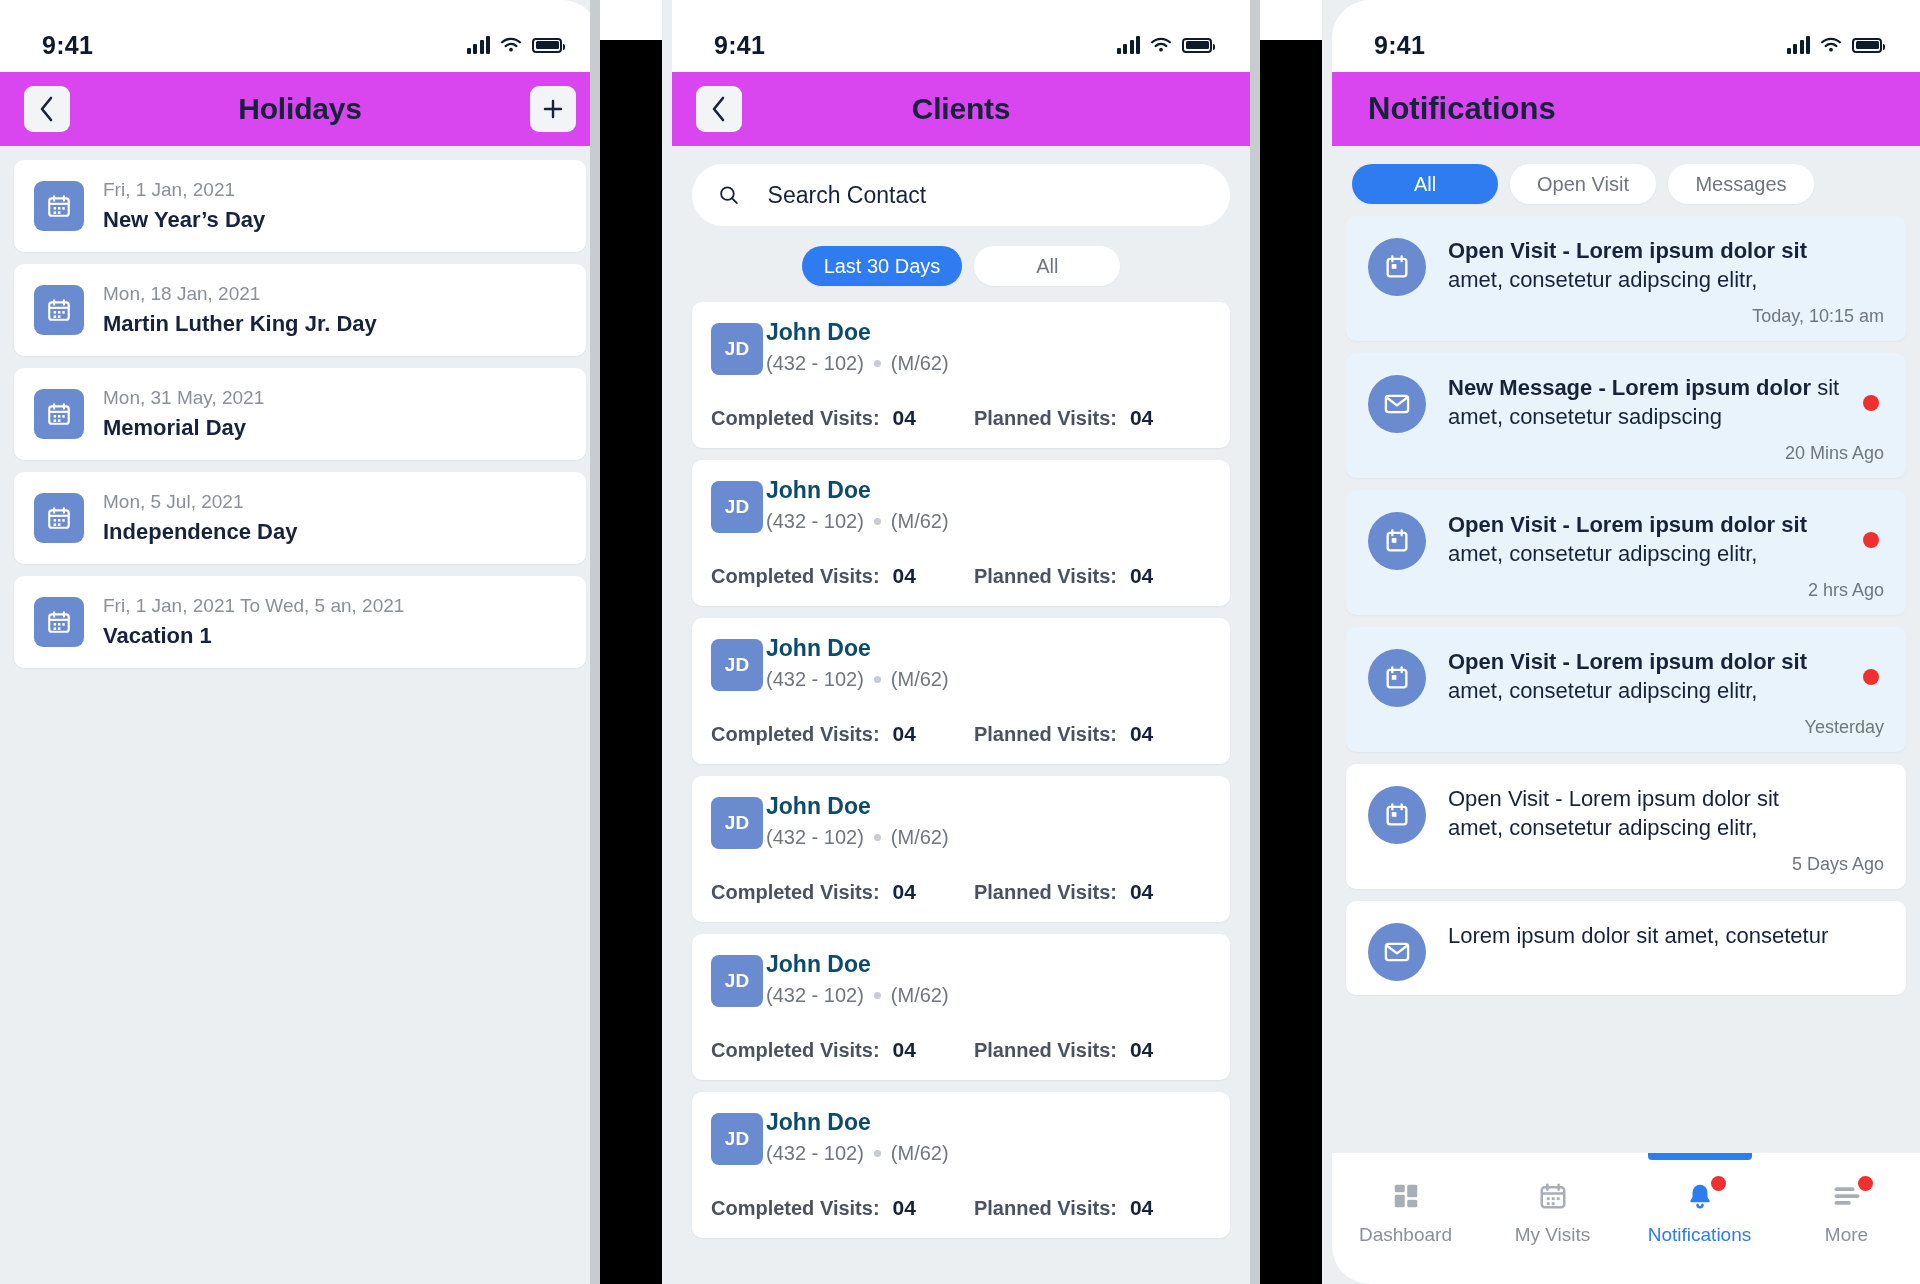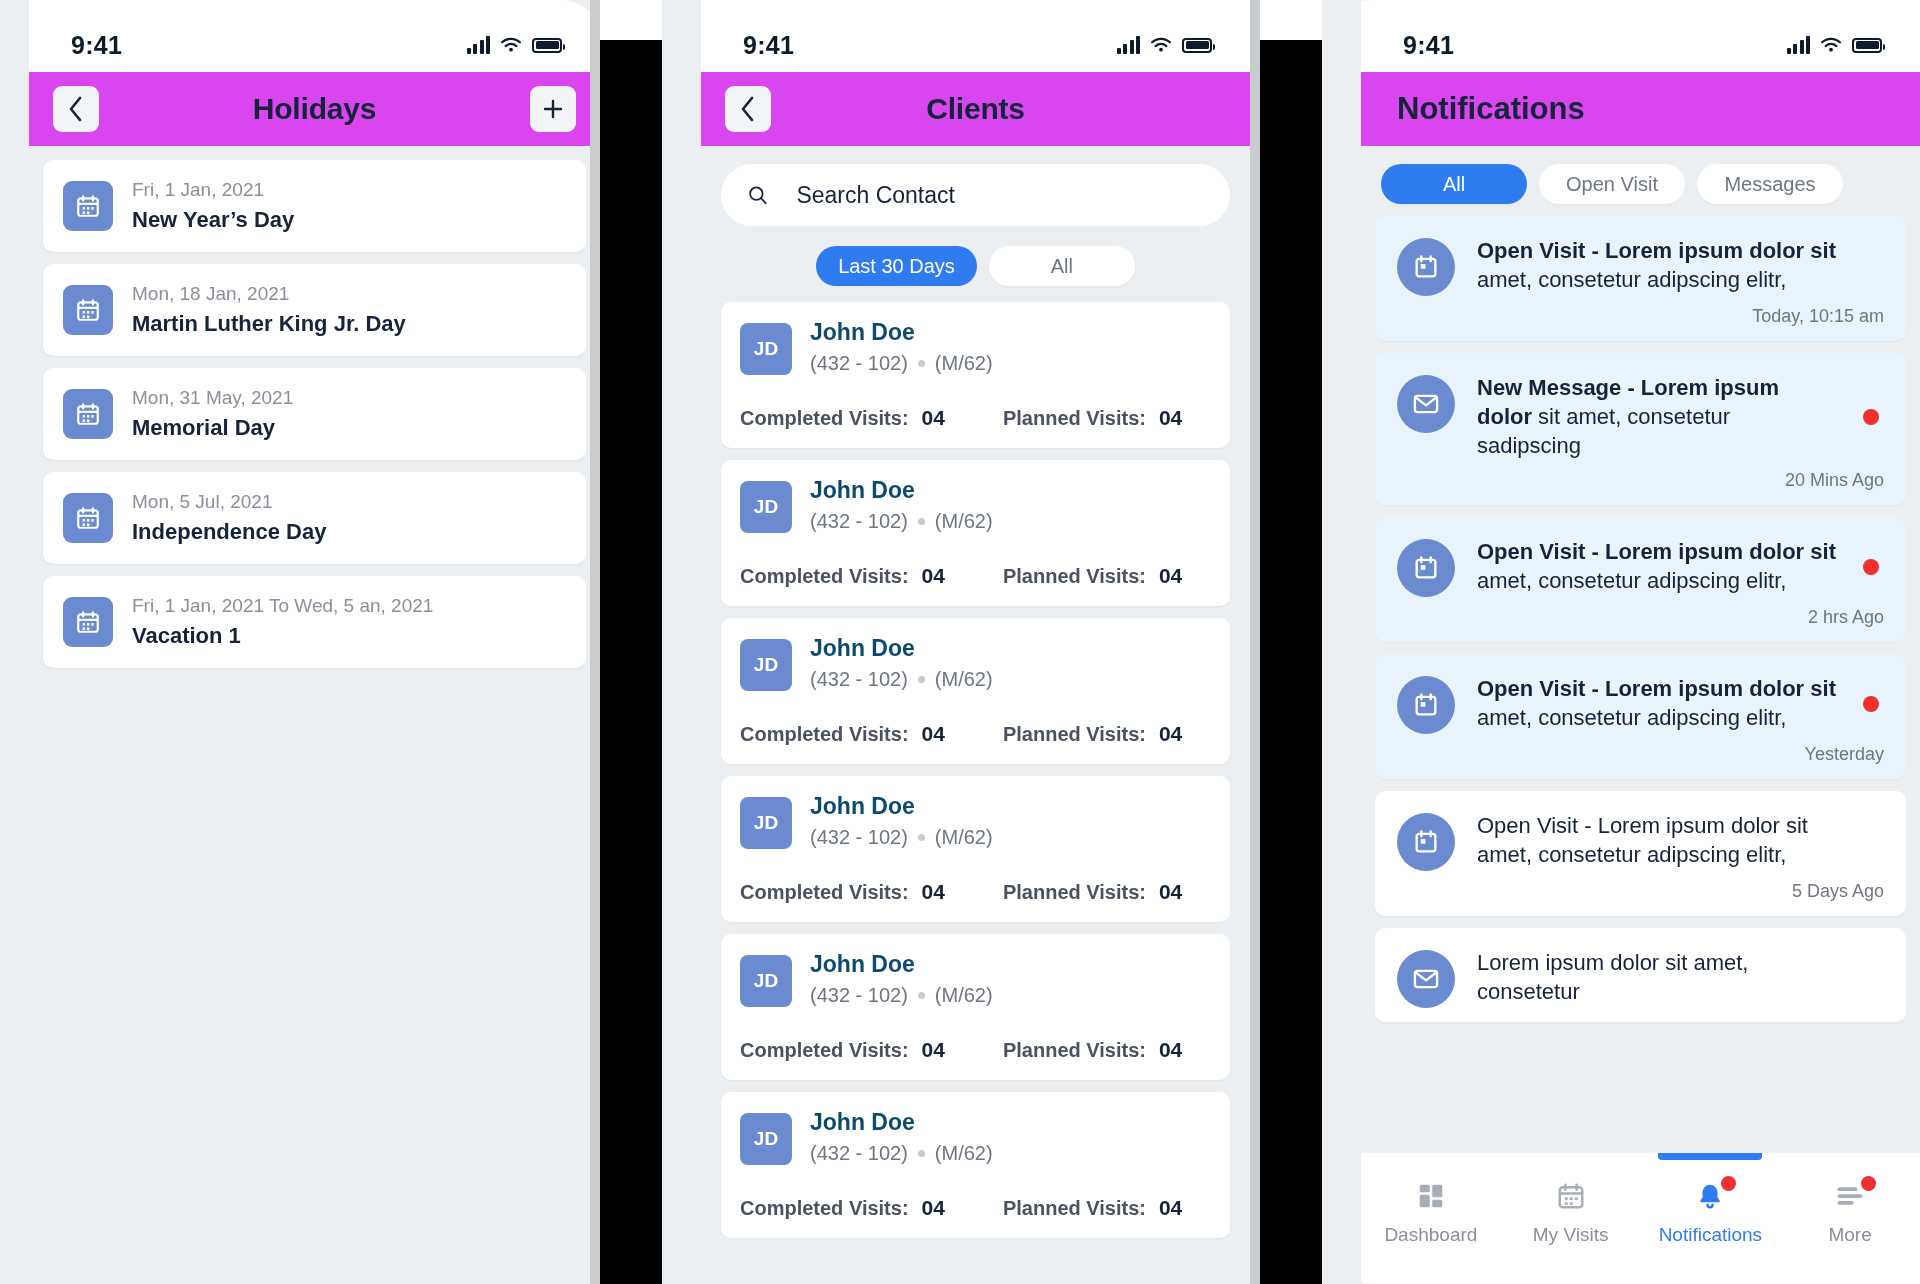--- a/index.html
+++ b/index.html
@@ -49,21 +49,20 @@
     background: #c9ccce;
     z-index: 39;
   }
 
   .screen {
     position: absolute;
     top: 0; bottom: 0;
     background: #eceff1;
     display: flex;
     flex-direction: column;
-    padding-left: 29px;
   }
   .screen-1 { left: 0;   right: 0;   border-radius: 0 38px 38px 0; overflow: hidden; }
   .screen-2 { left: 72px; right: 10px; overflow: hidden; }
   .screen-3 { left: 72px; right: 0;  border-radius: 38px 0 0 38px; overflow: hidden; }
 
   
   .statusbar {
     flex: 0 0 auto;
     height: 72px;
     background: #ffffff;
@@ -215,21 +214,21 @@
 
   
   .cli-list { padding: 16px 20px 0 20px; display:flex; flex-direction:column; gap: 12px; }
   .cli-card {
     background: #ffffff;
     border-radius: 10px;
     padding: 17px 19px 18px 19px;
     box-shadow: 0 1px 2px rgba(20,30,50,0.05);
     cursor: pointer;
   }
-  .cli-top { display:flex; align-items:flex-end; gap: 18px; }
+  .cli-top { display:flex; align-items:flex-end; gap: 3px; }
   .cli-av {
     flex: 0 0 auto;
     width: 52px; height: 52px;
     border-radius: 8px;
     background: #6a8bcf;
     color: #ffffff;
     font-size: 19px;
     font-weight: bold;
     display:flex; align-items:center; justify-content:center;
     margin-top: 4px;

